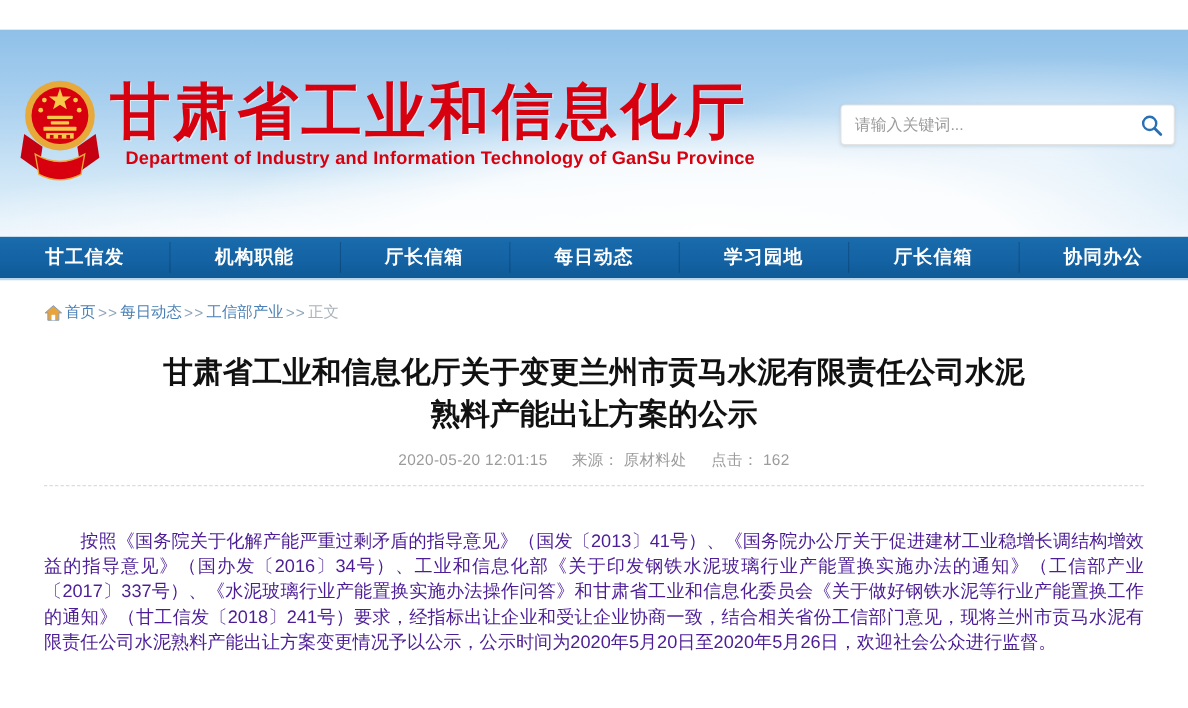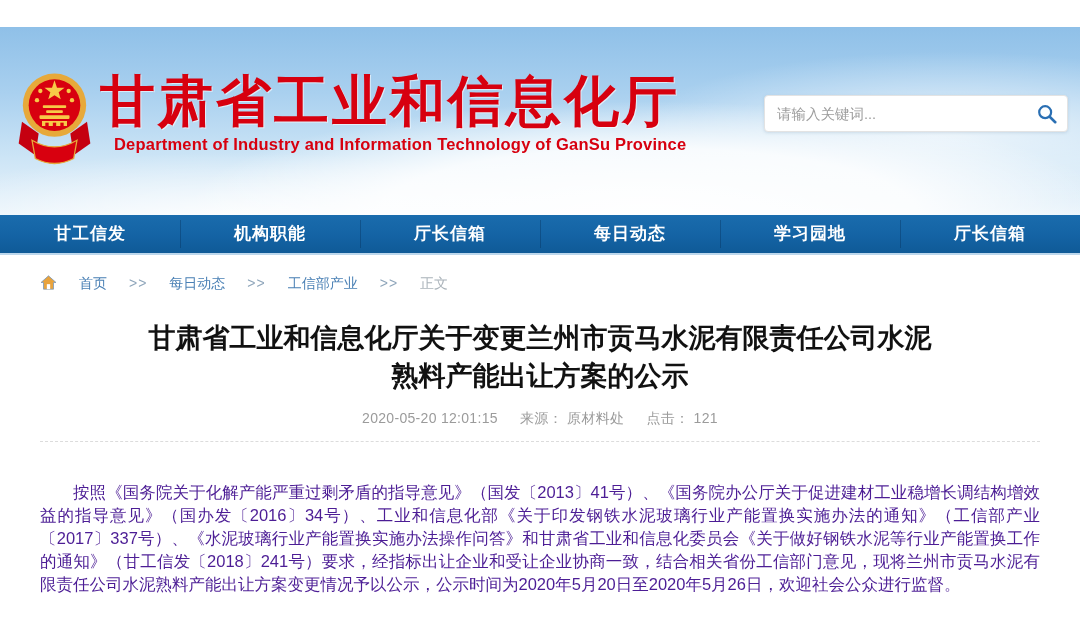--- a/index.html
+++ b/index.html
@@ -56,21 +56,21 @@
   .nav-item + .nav-item::before {
     content:""; position:absolute; left:0; top:5px; bottom:5px; width:1px;
     background:rgba(0,30,60,0.28);
   }
   .nav-underline { height:2px; background:#bcd7ec; }
 
   
   .content { padding:0 40px; background:#fff; }
   .breadcrumb {
     padding-top:20px; font-size:14px; color:#9aa6b0;
-    display:flex; align-items:flex-start; gap:22px;
+    display:flex; align-items:center; gap:2px;
   }
   .breadcrumb .crumb-link { color:#4a80b5; text-decoration:none; cursor:pointer; }
   .breadcrumb .crumb-sep { color:#8fa6bb; letter-spacing:1px; }
   .breadcrumb .crumb-current { color:#aab3ba; }
   .home-icon { width:17px; height:15px; display:inline-block; }
 
   .article-title {
     width:800px; margin:26px auto 0; text-align:center;
     font-size:27px; font-weight:bold; color:#111; line-height:38px;
   }
@@ -133,20 +133,21 @@
   </div>
 </div>
 
 <div class="nav">
   <div class="nav-item">甘工信发</div>
   <div class="nav-item">机构职能</div>
   <div class="nav-item">厅长信箱</div>
   <div class="nav-item">每日动态</div>
   <div class="nav-item">学习园地</div>
   <div class="nav-item">厅长信箱</div>
+  <div class="nav-item">协同办公</div>
 </div>
 <div class="nav-underline"></div>
 
 <div class="content">
 
   <div class="breadcrumb">
     <svg class="home-icon" viewBox="0 0 20 18">
       <path d="M10,1 L19,9 L16,9 L16,17 L4,17 L4,9 L1,9 Z" fill="#e8a33d" stroke="#7d9bbd" stroke-width="1"></path>
       <rect x="8" y="11" width="4" height="6" fill="#fff"></rect>
     </svg>
@@ -157,21 +158,21 @@
     <span class="crumb-link">工信部产业</span>
     <span class="crumb-sep">&gt;&gt;</span>
     <span class="crumb-current">正文</span>
   </div>
 
   <h1 class="article-title">甘肃省工业和信息化厅关于变更兰州市贡马水泥有限责任公司水泥熟料产能出让方案的公示</h1>
 
   <div class="article-meta">
     <span>2020-05-20 12:01:15</span>
     <span>来源： 原材料处</span>
-    <span>点击： 121</span>
+    <span>点击： 162</span>
   </div>
 
   <div class="meta-divider"></div>
 
   <p class="article-body">按照《国务院关于化解产能严重过剩矛盾的指导意见》（国发〔2013〕41号）、《国务院办公厅关于促进建材工业稳增长调结构增效益的指导意见》（国办发〔2016〕34号）、工业和信息化部《关于印发钢铁水泥玻璃行业产能置换实施办法的通知》（工信部产业〔2017〕337号）、《水泥玻璃行业产能置换实施办法操作问答》和甘肃省工业和信息化委员会《关于做好钢铁水泥等行业产能置换工作的通知》（甘工信发〔2018〕241号）要求，经指标出让企业和受让企业协商一致，结合相关省份工信部门意见，现将兰州市贡马水泥有限责任公司水泥熟料产能出让方案变更情况予以公示，公示时间为2020年5月20日至2020年5月26日，欢迎社会公众进行监督。</p>
 
 
 </div>
 
 </body></html>

